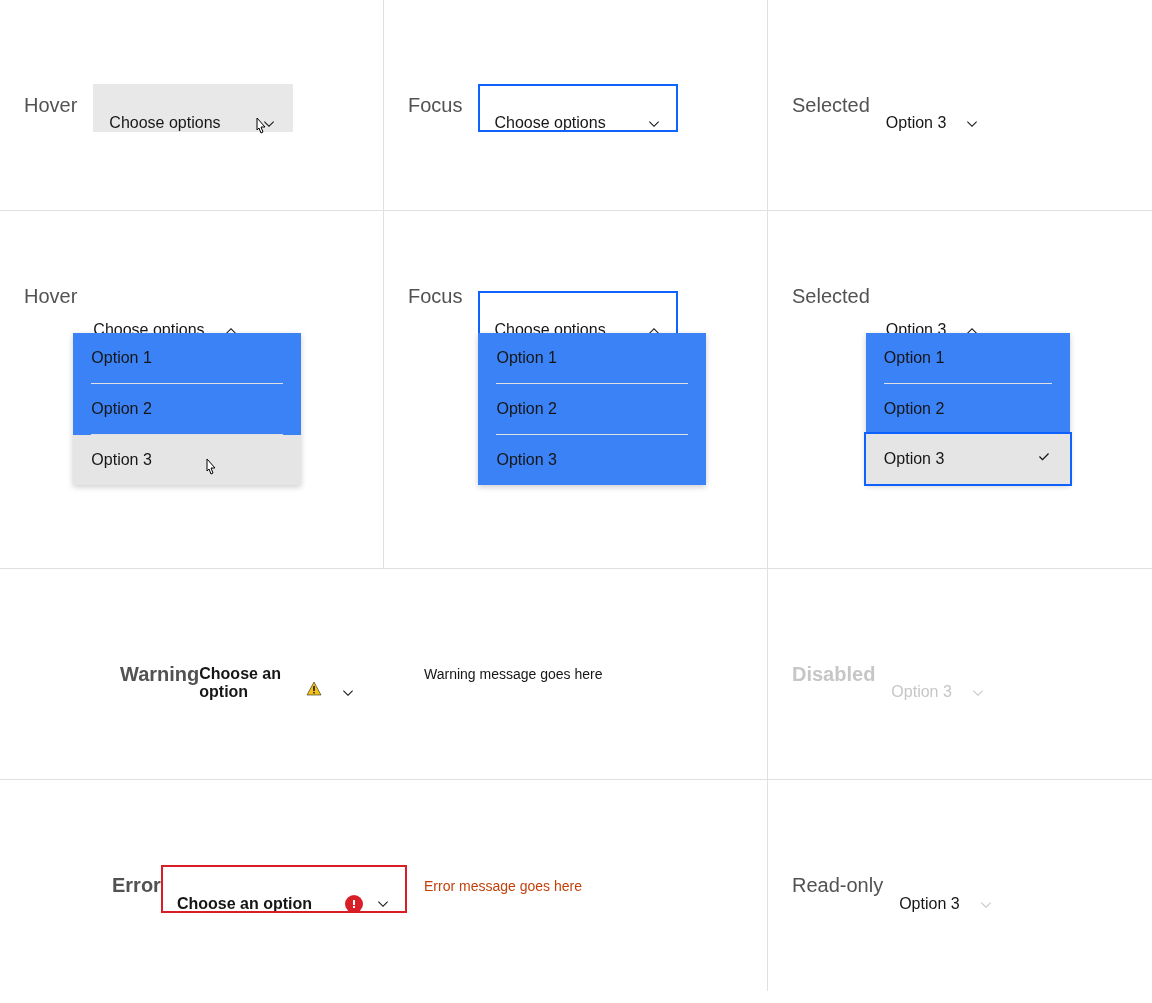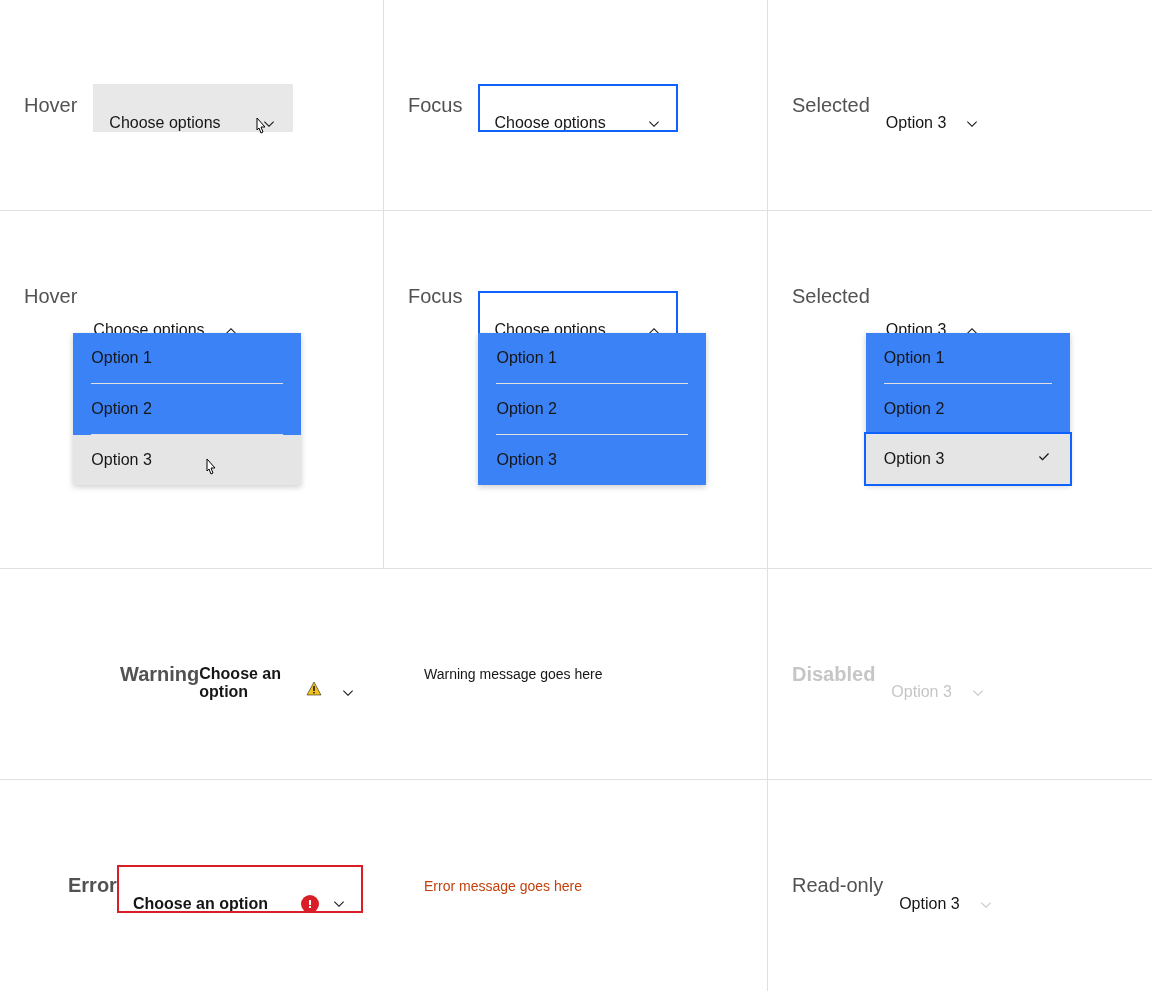--- a/index.html
+++ b/index.html
@@ -291,21 +291,21 @@
         <span class="chev">
           <svg viewBox="0 0 16 16">
               <path d="M8 11L3 6l.7-.7L8 9.6l4.3-4.3.7.7z"></path>
             </svg>
         </span>
       </div>
     </div>
   </div>
 
   <div class="row4" style="display: contents;">
-    <div class="cell c1" style="padding-left:68px;">
+    <div class="cell c1" style="padding-left:112px;">
       <div class="row-wide">
         <span class="state-label">Error</span>
         <div class="dropdown errored" style="min-width:246px;">
           <span class="text">Choose an option</span>
           <span style="display:inline-flex; align-items:center; gap:12px;">
             <span class="err-icon">
               <svg viewBox="0 0 10 10">
                   <rect x="4" y="1" width="2" height="5"></rect>
                   <rect x="4" y="7" width="2" height="2"></rect>
                 </svg>

